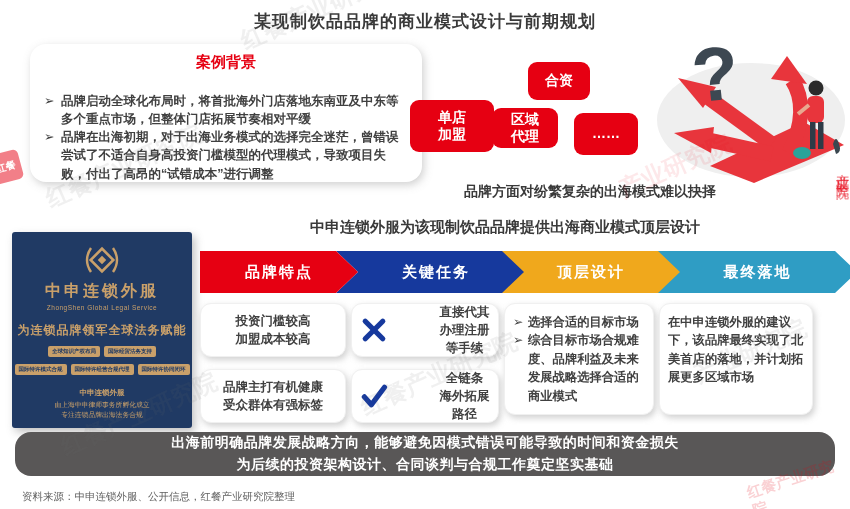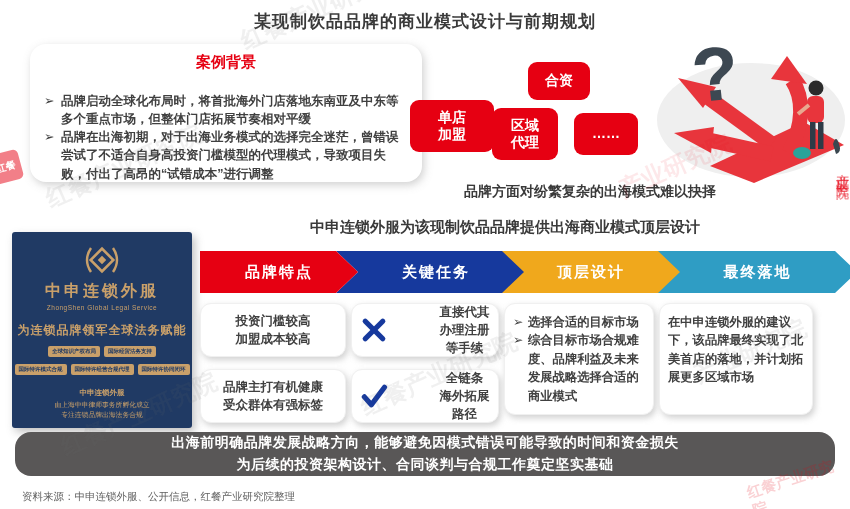--- a/index.html
+++ b/index.html
@@ -14,21 +14,21 @@
   .case-title{text-align:center;font-size:15px;font-weight:bold;color:#e60012;margin-bottom:20px;}
   .case-bullet{display:flex;gap:5px;font-size:12.5px;font-weight:bold;line-height:1.45;color:#404040;}
   .case-bullet .marker{flex:0 0 12px;color:#404040;}
   
   .mode-btn{position:absolute;background:#e60012;color:#fff;font-weight:bold;border-radius:9px;
             display:flex;align-items:center;justify-content:center;text-align:center;
             font-size:14px;line-height:1.25;white-space:pre-line;z-index:2;}
   .btn-zy{left:448px;top:62px;width:62px;height:38px;}
   .btn-hz{left:528px;top:62px;width:62px;height:38px;}
   .btn-dd{left:410px;top:100px;width:84px;height:52px;}
-  .btn-qy{left:492px;top:108px;width:66px;height:52px;text-align:right;}
+  .btn-qy{left:492px;top:108px;width:66px;height:40px;text-align:right;}
   .btn-more{left:574px;top:113px;width:64px;height:42px;}
   
   .illus{position:absolute;left:652px;top:26px;width:198px;height:158px;z-index:1;}
   .mode-caption{position:absolute;left:430px;top:183px;width:320px;text-align:center;
                 font-size:14px;font-weight:bold;color:#3a3a3a;z-index:2;}
   
   .section-heading{position:absolute;left:170px;top:218px;width:670px;text-align:center;
                    font-size:15px;font-weight:bold;color:#3a3a3a;z-index:2;}
   
   .brand-card{position:absolute;left:12px;top:232px;width:180px;height:196px;background:#203a64;

